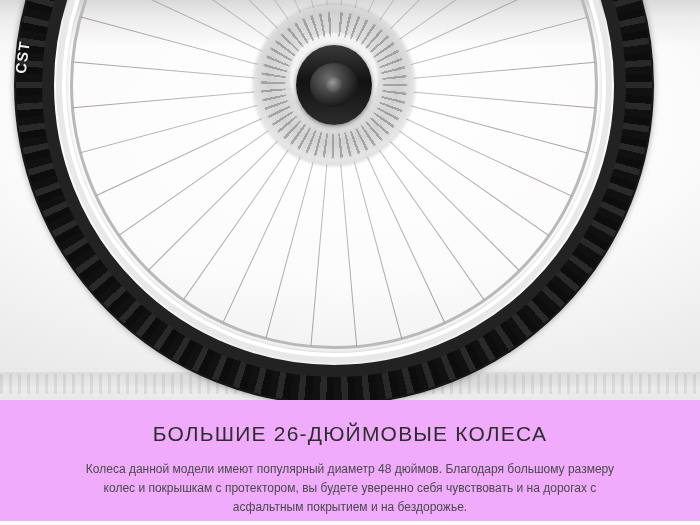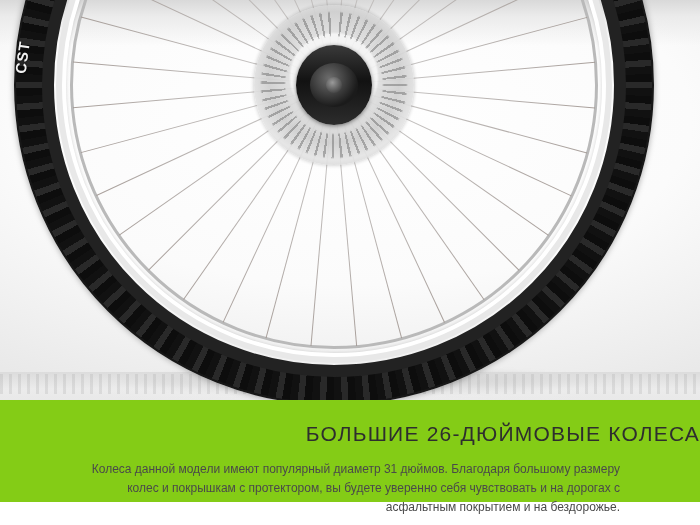--- a/index.html
+++ b/index.html
@@ -204,23 +204,23 @@
     border-radius: 50%;
     background: radial-gradient(circle at 40% 35%, #9a9a9a, #2a2a2a);
   }
 
   
   .caption {
     position: absolute;
     left: 0;
     top: 400px;
     width: 700px;
-    height: 102px;
-    background: #84cc16;
-    text-align: right;
+    height: 121px;
+    background: #f0abfc;
+    text-align: center;
   }
   .caption h1 {
     margin: 22px 0 0 0;
     font-size: 21px;
     font-weight: normal;
     letter-spacing: 1.2px;
     color: #2e2e2e;
     font-family: "Liberation Sans", sans-serif;
   }
   .caption p {
@@ -300,19 +300,19 @@
         <div class="axle"></div>
       </div>
 
       <div class="tyre-label">CST</div>
     </div>
   </div>
 
   <div class="caption">
     <h1>БОЛЬШИЕ 26-ДЮЙМОВЫЕ КОЛЕСА</h1>
     <p>
-      <span>Колеса данной модели имеют популярный диаметр 31 дюймов. Благодаря большому</span>
+      <span>Колеса данной модели имеют популярный диаметр 48 дюймов. Благодаря большому</span>
       <span>размеру колес и покрышкам с протектором, вы будете уверенно себя чувствовать</span>
       <span>и на дорогах с асфальтным покрытием и на бездорожье.</span>
     </p>
   </div>
 
 </div>
 
 </body></html>

